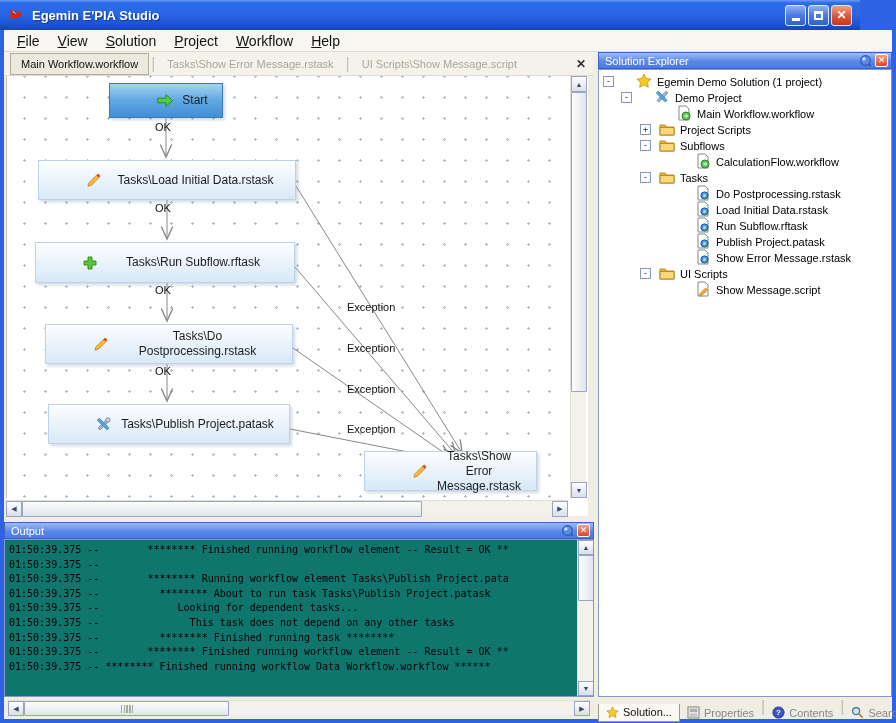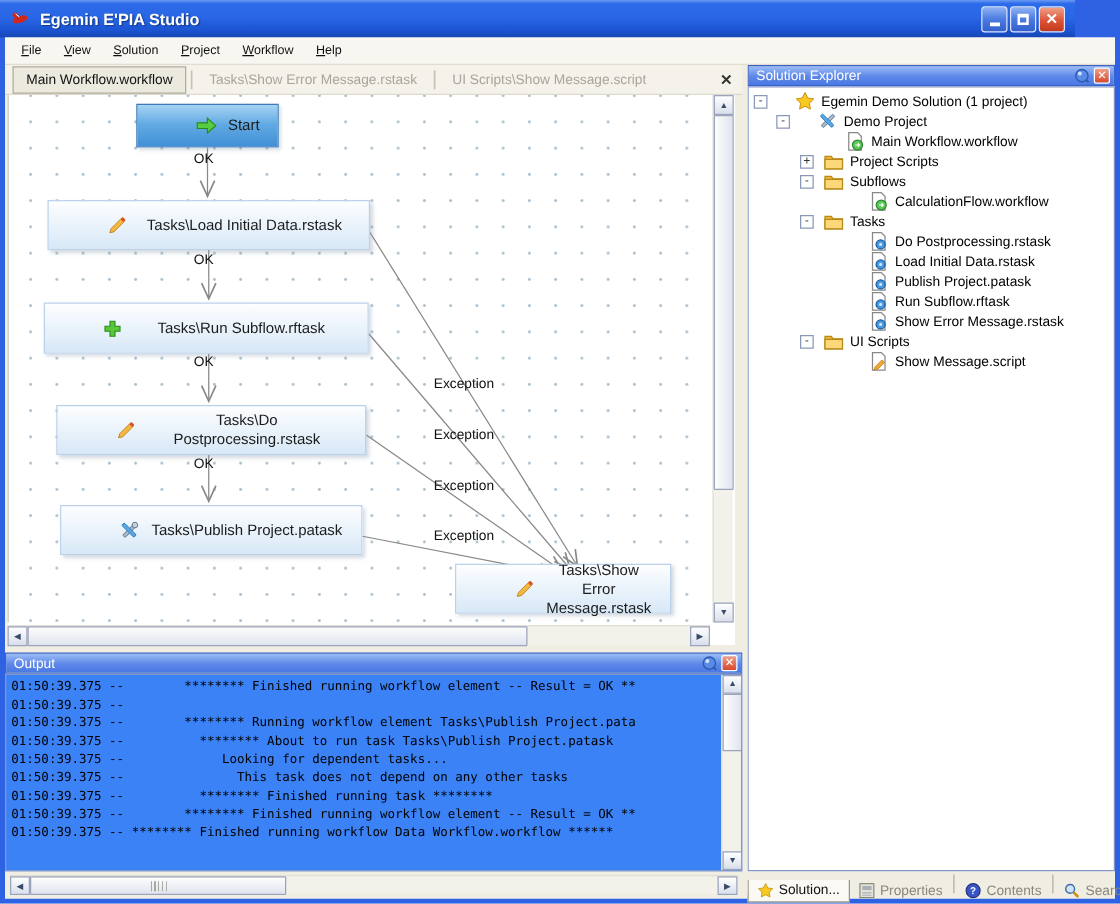--- a/index.html
+++ b/index.html
@@ -19,21 +19,21 @@
     color:#fff; display:flex; align-items:center; justify-content:center; cursor:pointer; }
   .wbtn.close { background:linear-gradient(180deg,#f0a088 0%,#dd5335 55%,#c23a1e 100%); font-size:12px; font-weight:bold; }
   .glyph-min { width:8px; height:3px; background:#fff; margin-top:9px; }
   .glyph-max { width:9px; height:9px; border:2px solid #fff; border-top-width:3px; }
 
   
   .interior { left:4px; top:30px; width:888px; height:689px; background:#f0eee2; }
 
   .menubar { left:0; top:0; width:888px; height:22px; background:#f7f6f1; border-bottom:1px solid #e0ddd0;
     display:flex; align-items:center; padding-left:4px; }
-  .menu-item { font-size:10px; color:#111; padding:3px 9px; cursor:pointer; }
+  .menu-item { font-size:14px; color:#111; padding:3px 9px; cursor:pointer; }
   .menu-item::first-letter { text-decoration:underline; }
 
   
   .tabrow { left:0; top:22px; width:590px; height:24px; background:#f4f2ea; border-bottom:1px solid #dddacb;
     display:flex; align-items:center; padding-left:6px; }
   .tab { font-size:11px; padding:4px 10px; color:#a8a69a; white-space:nowrap; cursor:pointer; }
   .tab.active { background:#eceade; border:1px solid #b0ad9e; color:#111; }
   .tabsep { color:#c6c3b4; padding:0 2px; }
   .tabclose { margin-left:auto; margin-right:8px; color:#333; font-size:12px; font-weight:bold; cursor:pointer; }
 
@@ -61,21 +61,21 @@
     background:repeating-linear-gradient(90deg,#a8a8a0 0 1px, rgba(0,0,0,0) 1px 3px); }
 
   
   .output { left:0; top:492px; width:590px; height:194px; }
   .panel-header { height:17px; background:linear-gradient(180deg,#9cbdf5 0%,#5d87e8 55%,#4a79e4 100%);
     border:1px solid #3a62c8; display:flex; align-items:center; padding:0 3px 0 6px; }
   .ph-title { color:#fff; font-size:11px; flex:1; }
   .ph-pin { width:13px; height:13px; margin-right:3px; cursor:pointer; }
   .ph-close { width:13px; height:13px; background:linear-gradient(180deg,#f0a088,#d9472b); border:1px solid #fff;
     border-radius:2px; color:#fff; font-size:9px; line-height:11px; text-align:center; cursor:pointer; }
-  .output-content { position:absolute; left:0; top:17px; width:590px; height:158px; background:#3b82f6;
+  .output-content { position:absolute; left:0; top:17px; width:590px; height:158px; background:#0f766e;
     border:1px solid #8498c8; overflow:hidden; padding:3px 0 0 4px; }
   .logline { font-family:"DejaVu Sans Mono", monospace; font-size:10px; line-height:14.6px; white-space:pre; color:#000; }
 
   
   .rpanel { left:594px; top:22px; width:294px; height:664px; }
   .tree { position:absolute; left:0; top:17px; width:294px; height:628px; background:#fff; border:1px solid #8498c8;
     overflow:hidden; padding-top:3px; }
   .trow { height:16px; display:flex; align-items:center; font-size:11px; color:#000; white-space:nowrap; cursor:pointer; }
   .texp { width:11px; height:11px; border:1px solid #8a98b8; background:#fff; color:#333; font-size:9px; line-height:9px;
     text-align:center; flex:none; margin-right:8px; font-family:"DejaVu Sans Mono", monospace; cursor:pointer; }
@@ -351,29 +351,29 @@
               <circle cx="9.5" cy="10.5" r="1.3" fill="#cfe4f8"></circle>
           </svg>
           <span class="tlabel">Load Initial Data.rstask</span>
         </div>
         <div class="trow">
           <svg class="ticon" style="margin-left:96px;" viewBox="0 0 16 16">
             <path d="M3 1h7l3 3v11H3z" fill="#fff" stroke="#888"></path>
             <circle cx="9.5" cy="10.5" r="3.6" fill="#4898e0" stroke="#1858a0"></circle>
               <circle cx="9.5" cy="10.5" r="1.3" fill="#cfe4f8"></circle>
           </svg>
-          <span class="tlabel">Publish Project.patask</span>
+          <span class="tlabel">Run Subflow.rftask</span>
         </div>
         <div class="trow">
           <svg class="ticon" style="margin-left:96px;" viewBox="0 0 16 16">
             <path d="M3 1h7l3 3v11H3z" fill="#fff" stroke="#888"></path>
             <circle cx="9.5" cy="10.5" r="3.6" fill="#4898e0" stroke="#1858a0"></circle>
               <circle cx="9.5" cy="10.5" r="1.3" fill="#cfe4f8"></circle>
           </svg>
-          <span class="tlabel">Run Subflow.rftask</span>
+          <span class="tlabel">Publish Project.patask</span>
         </div>
         <div class="trow">
           <svg class="ticon" style="margin-left:96px;" viewBox="0 0 16 16">
             <path d="M3 1h7l3 3v11H3z" fill="#fff" stroke="#888"></path>
             <circle cx="9.5" cy="10.5" r="3.6" fill="#4898e0" stroke="#1858a0"></circle>
               <circle cx="9.5" cy="10.5" r="1.3" fill="#cfe4f8"></circle>
           </svg>
           <span class="tlabel">Show Error Message.rstask</span>
         </div>
 

